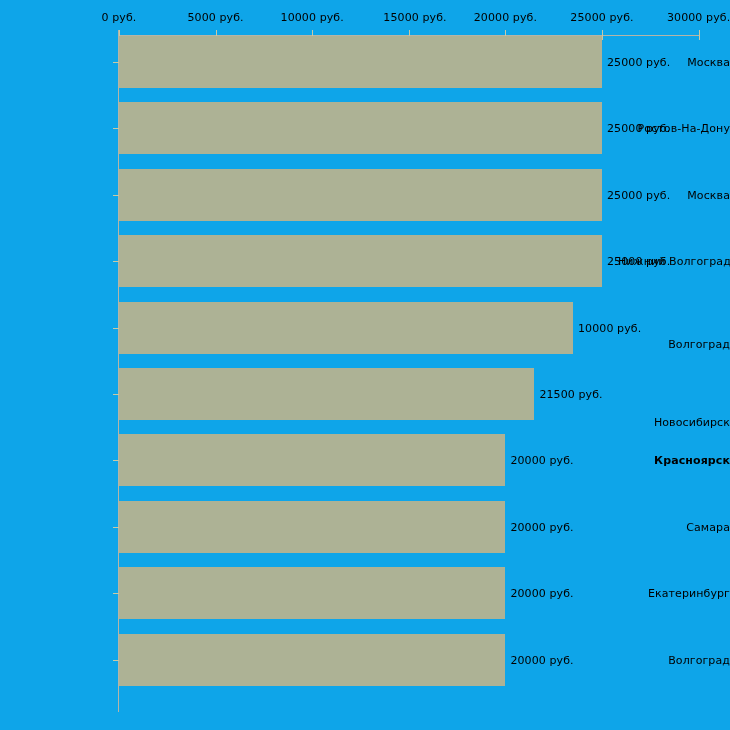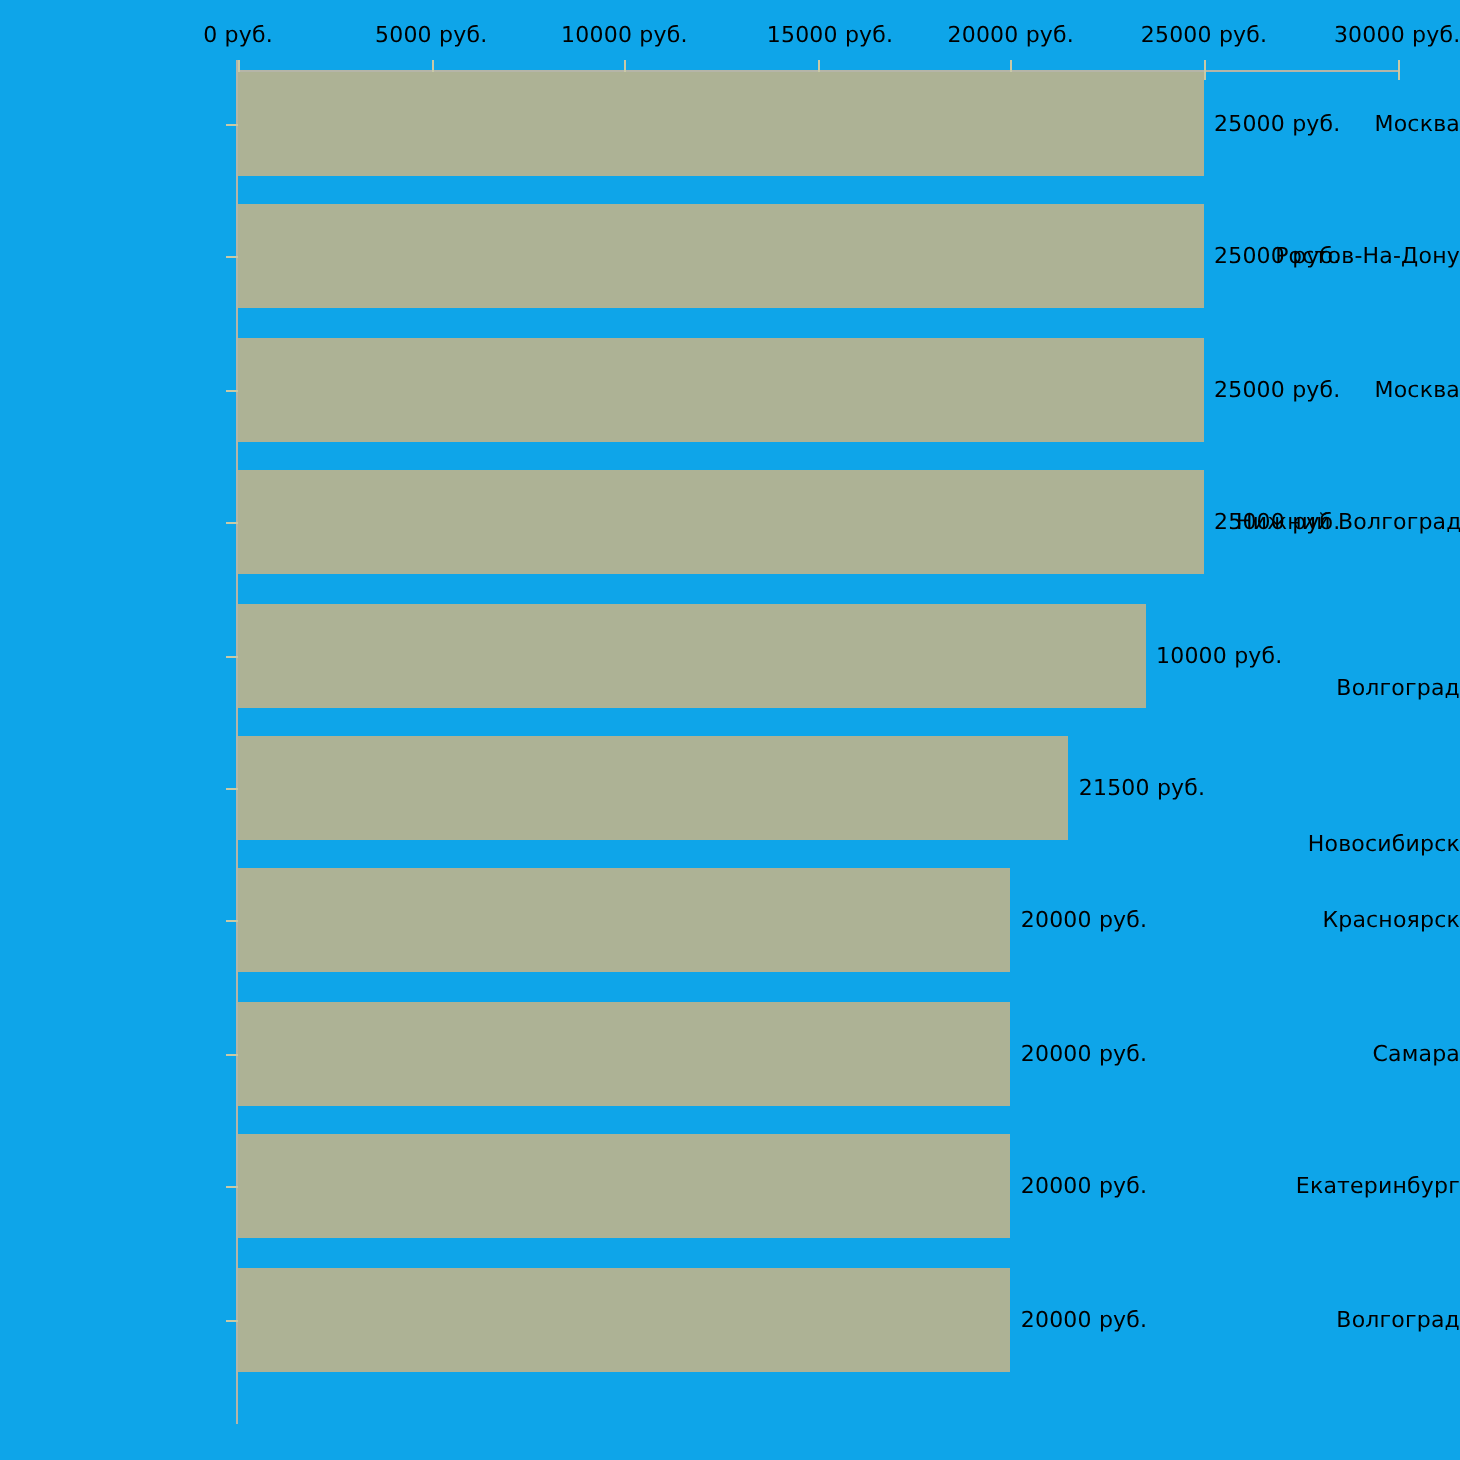--- a/index.html
+++ b/index.html
@@ -140,21 +140,21 @@
       <div class="ytick" style="top: 659.6px;"></div>
     </div>
 
   <div id="ylabels">
       <div class="ylabel" style="top: 62px;">Москва</div>
       <div class="ylabel" style="top: 128.4px; margin-left: 40px;">Ростов-На-Дону</div>
       <div class="ylabel" style="top: 194.8px;">Москва</div>
       <div class="ylabel" style="top: 261.2px;">Нижний Волгоград</div>
       <div class="ylabel" style="top: 327.6px; margin-top: 16px;">Волгоград</div>
       <div class="ylabel" style="top: 394px; margin-top: 28px;">Новосибирск</div>
-      <div class="ylabel" style="top: 460.4px;">Красноярск</div>
+      <div class="ylabel" style="top: 460.4px; font-weight: bold;">Красноярск</div>
       <div class="ylabel" style="top: 526.8px;">Самара</div>
       <div class="ylabel" style="top: 593.2px;">Екатеринбург</div>
       <div class="ylabel" style="top: 659.6px;">Волгоград</div>
     </div>
 
   <div id="bars">
       <div class="bar" style="top: 36px; height: 52px; width: 483px; background: rgb(173, 178, 149);"></div>
       <div class="bar-value" style="left: 607px; top: 62px;">25000 руб.</div>
       <div class="bar" style="top: 102.4px; height: 52px; width: 483px; background: rgb(173, 178, 149);"></div>
       <div class="bar-value" style="left: 607px; top: 128.4px;">25000 руб.</div>

